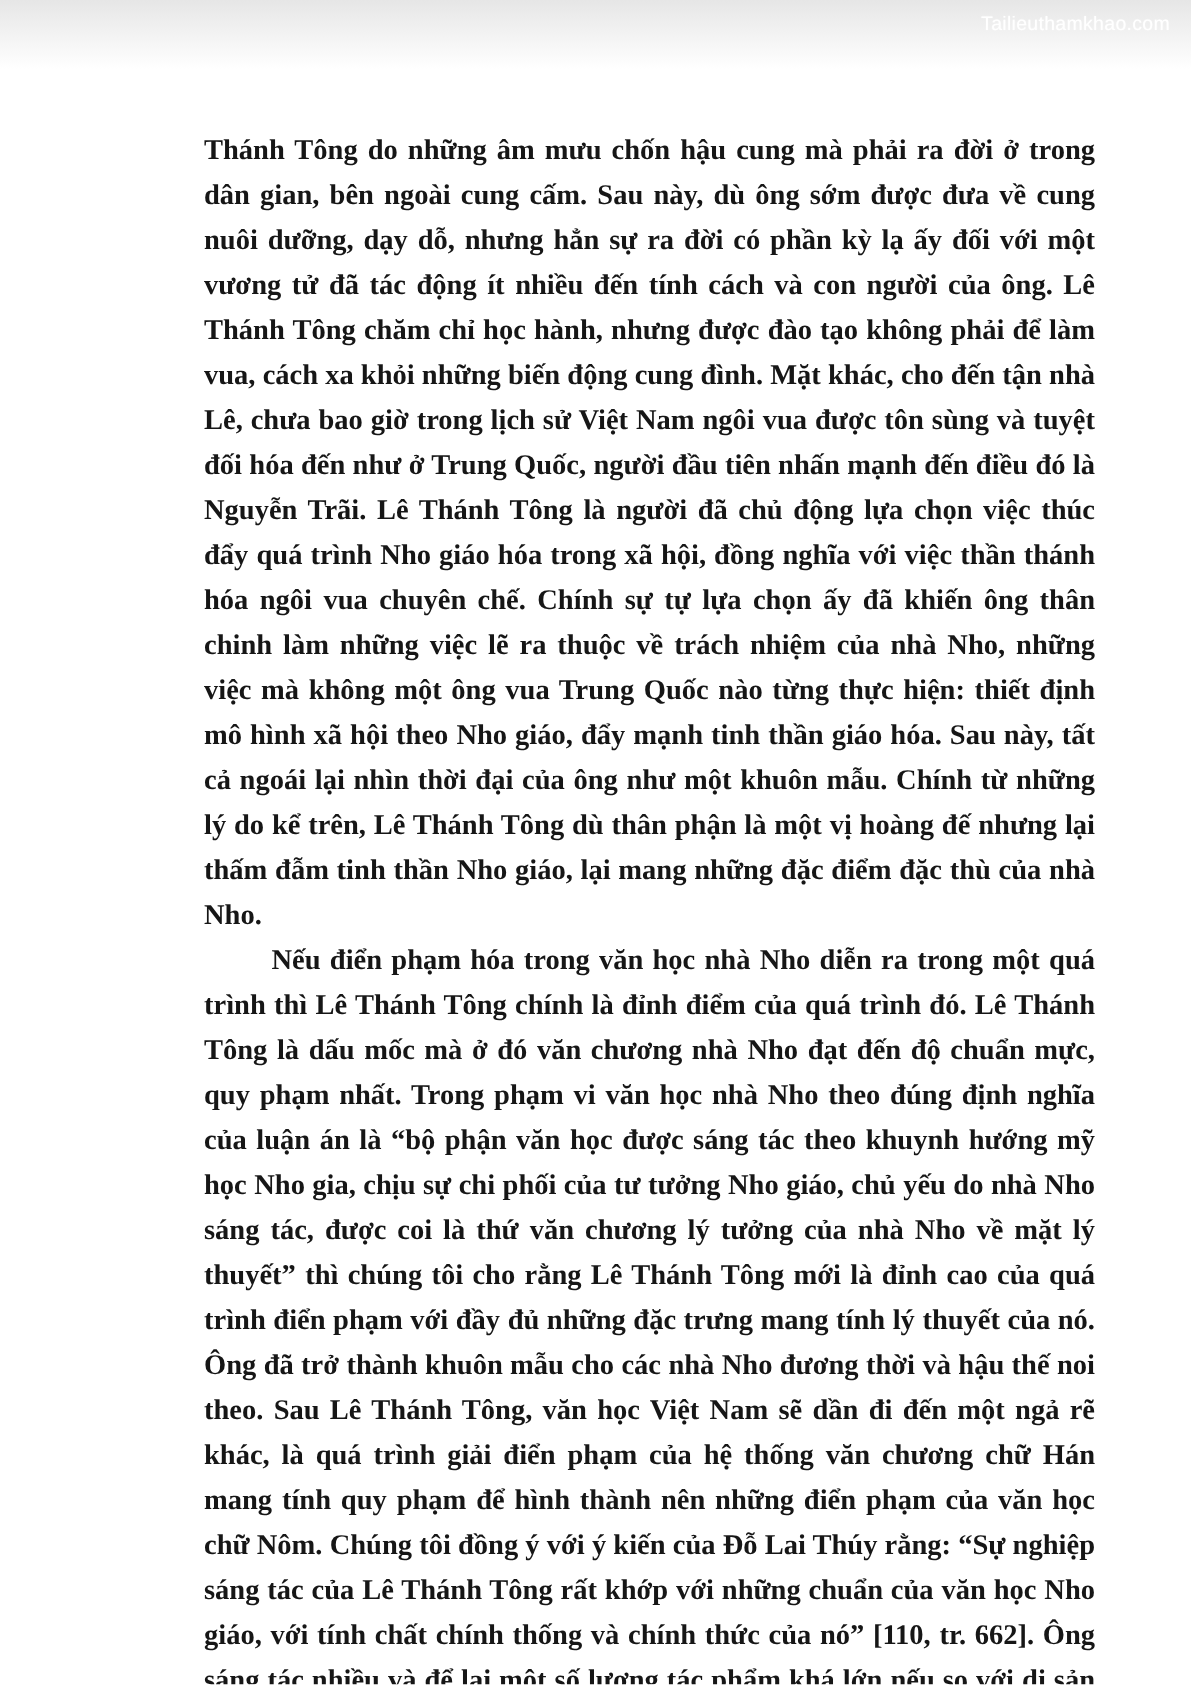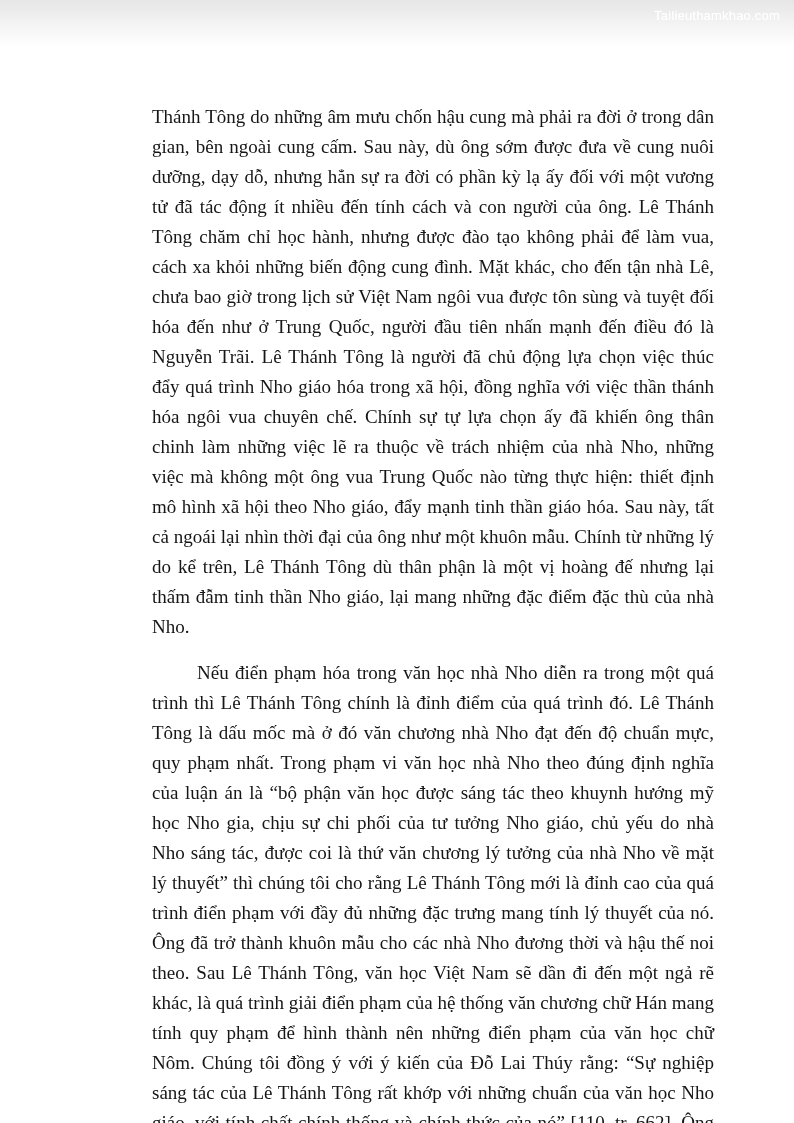--- a/index.html
+++ b/index.html
@@ -39,22 +39,23 @@
   .text-block {
     position: absolute;
     left: 136px;
     top: 86px;
     width: 594px;
     text-align: justify;
     font-size: 19px;
     line-height: 30px;
   }
   .text-block p {
-    margin: 16px;
+    margin: 0;
     padding: 0;
+    font-weight: bold;
   }
   .indent {
     text-indent: 45px;
   }
   .heading {
     font-weight: bold;
   }
   .page-number {
     position: absolute;
     bottom: 46px;

